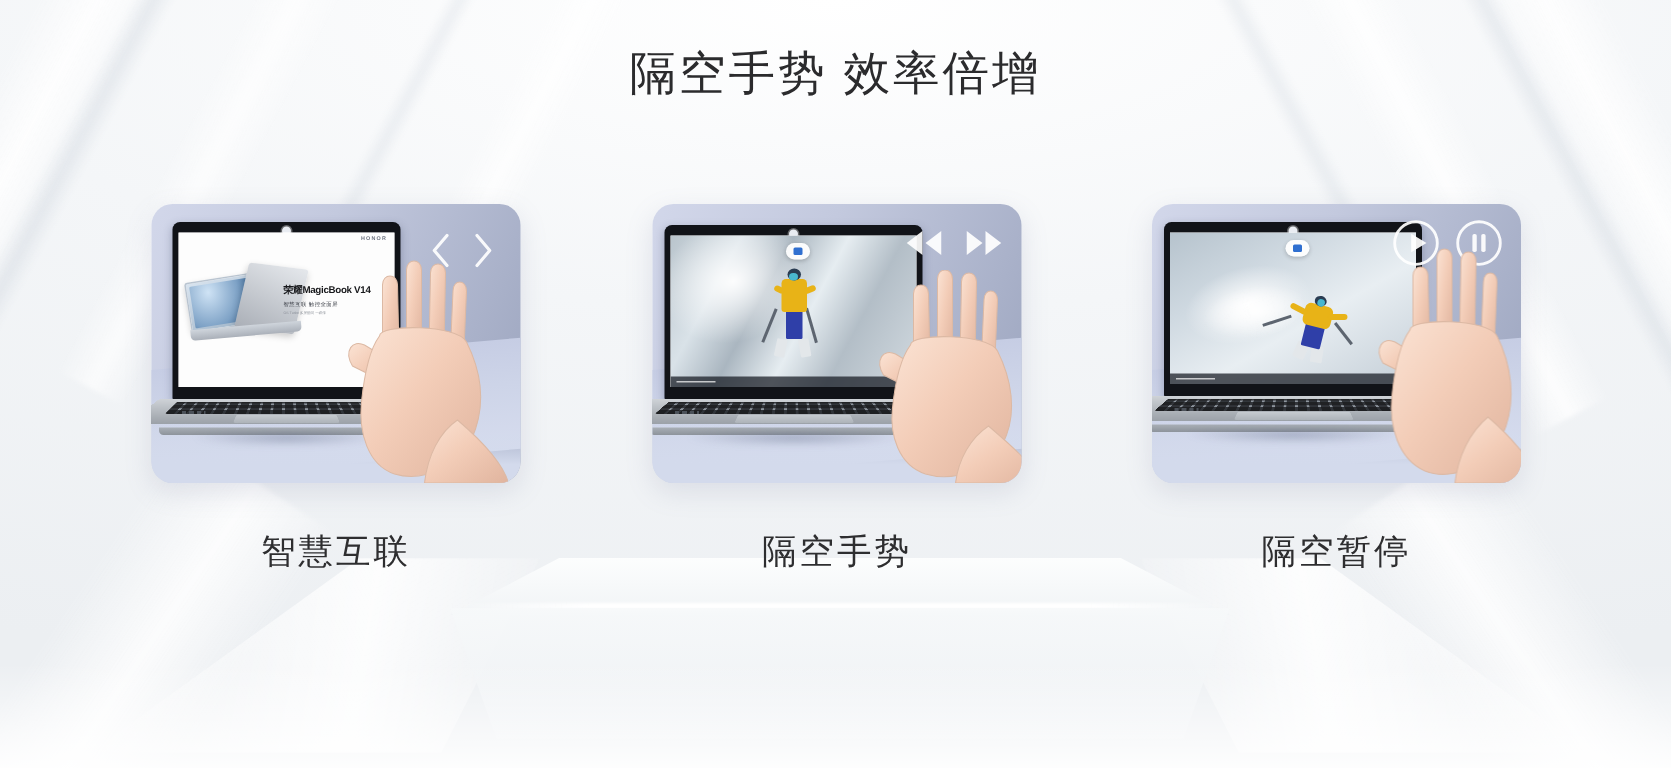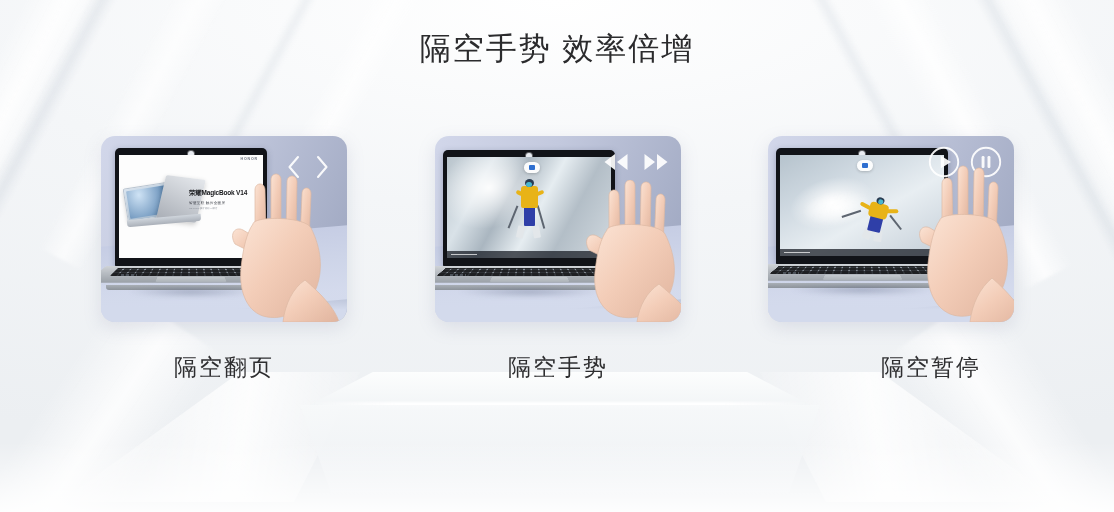--- a/index.html
+++ b/index.html
@@ -300,21 +300,21 @@
   #card-2 .hand { left:140px; top:28px; width:120px; height:158px; }
 
   
   .caption {
     position:absolute; top:352px; width:246px;
     text-align:center; font-size:23px; color:#2e2e30;
     letter-spacing:2px; z-index:6;
   }
   #cap-0 { left:101px; }
   #cap-1 { left:435px; }
-  #cap-2 { left:808px; }
+  #cap-2 { left:768px; }
 </style>
 </head>
 <body>
 
 <div id="bg">
   <div class="bg-base"></div>
 
   <div class="streak light" style="left:-60px;top:-40px;width:70px;height:420px;transform:rotate(28deg);opacity:.9;"></div>
   <div class="streak dark" style="left:20px;top:-60px;width:26px;height:380px;transform:rotate(28deg);opacity:.5;"></div>
   <div class="streak light" style="left:120px;top:-80px;width:50px;height:360px;transform:rotate(28deg);opacity:.7;"></div>
@@ -540,15 +540,15 @@
       <path d="M34 20 C34 12 44 12 44 20 L45 66 L34 66 Z"></path>
       <path d="M50 8 C50 0 60 0 60 8 L60 64 L50 64 Z"></path>
       <path d="M66 10 C66 2 76 2 76 10 L75 66 L65 66 Z"></path>
       <path d="M81 24 C81 16 90 16 90 24 L88 72 L79 72 Z"></path>
       <path d="M32 56 C32 48 84 48 90 60 C100 80 102 102 96 120 C88 144 62 158 42 150 C24 142 18 120 20 100 C22 80 26 64 32 56 Z"></path>
       <path d="M84 114 C98 126 114 144 120 158 L62 158 C64 140 72 124 84 114 Z"></path>
     </g>
   </svg>
 </div>
 
-<div class="caption" id="cap-0">隔空翻页</div>
+<div class="caption" id="cap-0">智慧互联</div>
 <div class="caption" id="cap-1">隔空手势</div>
 <div class="caption" id="cap-2">隔空暂停</div>
 
 </body></html>

